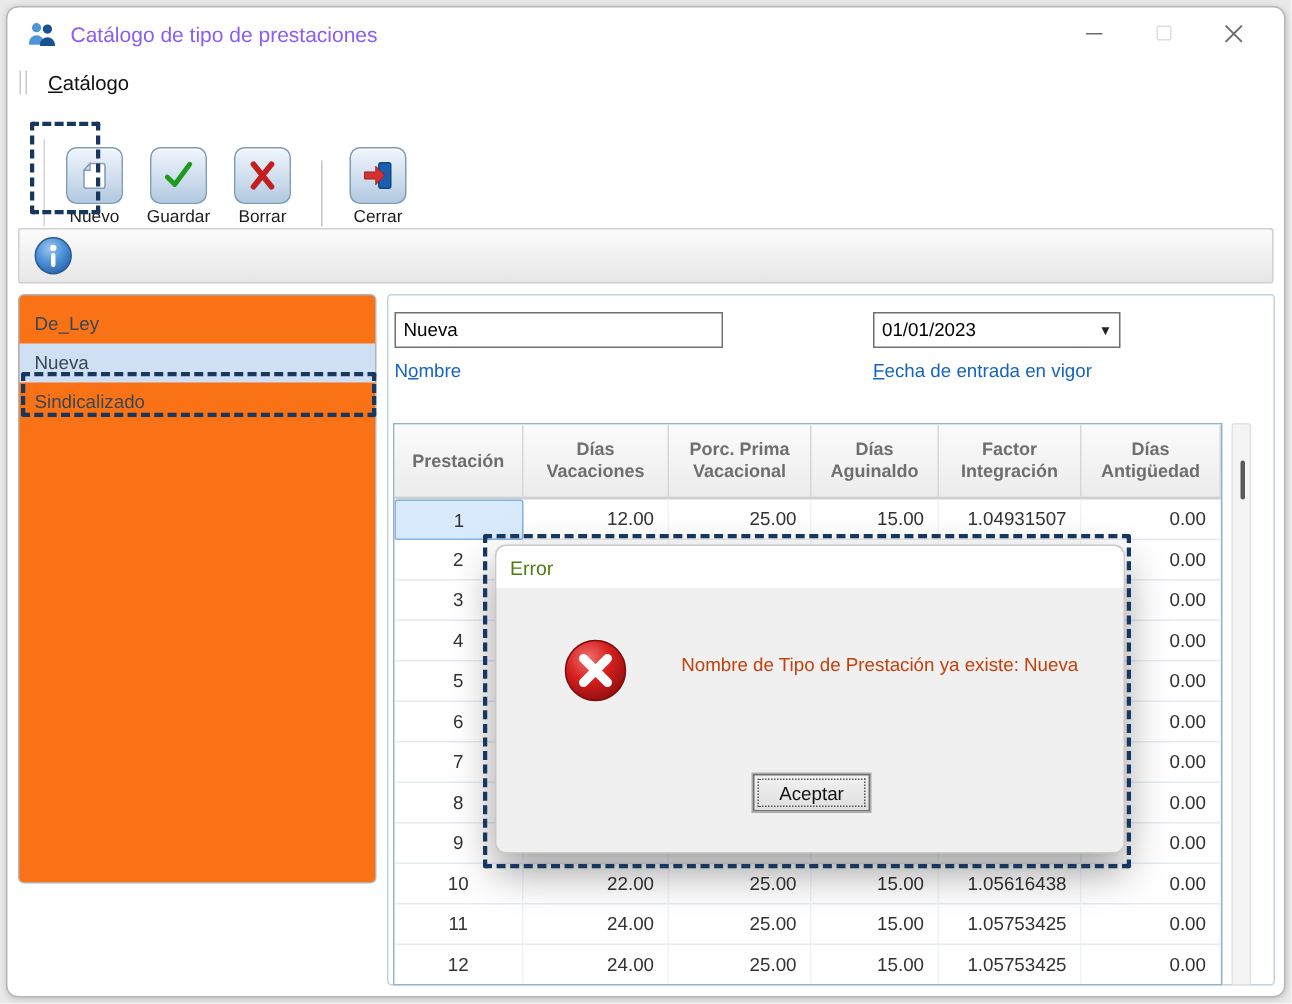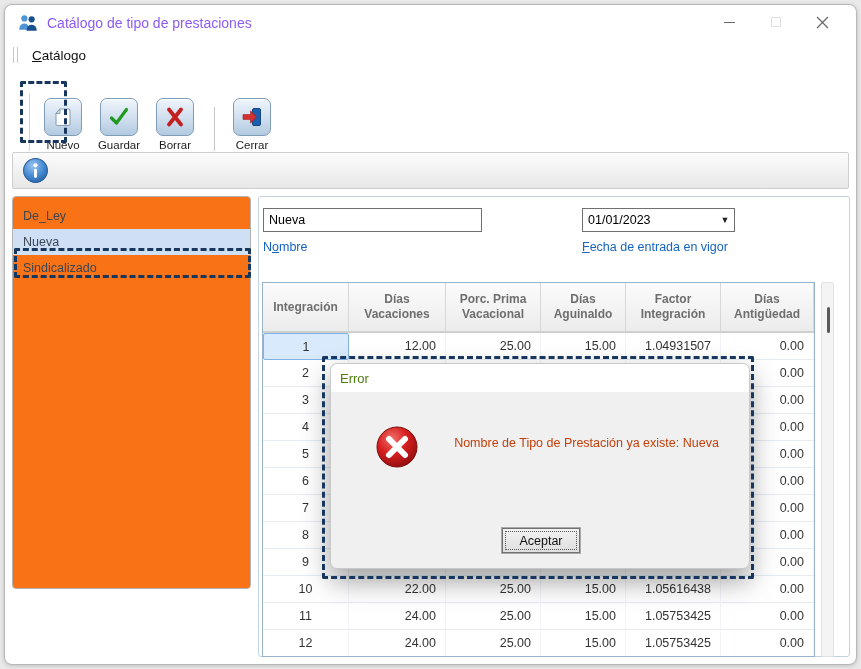--- a/index.html
+++ b/index.html
@@ -40,21 +40,21 @@
   .infobar { left:7px; top:147px; width:837px; height:37px; border:1px solid #cfcfcf; border-radius:2px;
     background:linear-gradient(#fcfcfc,#e7e7e7); display:flex; align-items:center; padding-left:9px; }
   
   .listbox { left:7px; top:191px; width:239px; height:393px; background:#f97316; border:1px solid #b3b3b3; border-radius:4px; padding-top:6px; }
   .li { height:26px; line-height:26px; padding-left:10px; font-size:12.5px; color:#3a4653; cursor:pointer; }
   .li.sel { background:#cfe0f5; }
   
   .rpanel { left:253px; top:191px; width:592px; height:461px; background:#fff; border:1px solid #c2d2e0; border-radius:3px; }
   .tinput { position:absolute; left:258px; top:203px; width:219px; height:24px; border:1px solid #707070; font-size:12.5px; padding:0 5px; font-family:"Liberation Sans",sans-serif; color:#000; }
   .flabel { position:absolute; font-size:12.5px; color:#1464c0; }
-  .combo { position:absolute; left:577px; top:203px; width:153px; height:24px; border:1px solid #707070; background:#fff; display:flex; align-items:center; cursor:pointer; }
+  .combo { position:absolute; left:577px; top:203px; width:165px; height:24px; border:1px solid #707070; background:#fff; display:flex; align-items:center; cursor:pointer; }
   .combo-text { flex:1; font-size:12.5px; color:#000; padding-left:5px; }
   .combo-arrow { width:18px; text-align:center; font-size:9px; color:#222; }
   
   .tablebox { position:absolute; left:257px; top:277px; width:553px; height:375px; border:1px solid #95b3cd; background:#fff; overflow:hidden; }
   .thead, .tr { display:grid; grid-template-columns:86px 97px 95px 85px 95px 93px; }
   .thead { height:50px; background:linear-gradient(#fbfbfb,#ececec); border-bottom:2px solid #cfcfcf; }
   .th { display:flex; align-items:center; justify-content:center; text-align:center;
     font-size:12px; font-weight:bold; color:#6e6e6e; border-right:1px solid #d7d7d7; padding:2px 4px; line-height:1.25; }
   .tr { height:27px; }
   .td { font-size:12.5px; color:#333; display:flex; align-items:center; justify-content:flex-end;
@@ -64,21 +64,21 @@
   
   .vscroll { position:absolute; left:816px; top:277px; width:13px; height:375px; background:#f4f4f4; border:1px solid #e2e2e2; border-radius:2px; }
   .vthumb { position:absolute; left:5px; top:24px; width:3px; height:26px; background:#5a5a5a; border-radius:2px; }
   
   .dialog { position:absolute; left:325px; top:358px; width:420px; height:206px; background:#f0f0f0;
     border:1px solid #c9c9c9; border-radius:7px; box-shadow:0 12px 28px rgba(0,0,0,.38); }
   .dlg-title { height:28px; background:#fff; border-radius:7px 7px 0 0; display:flex; align-items:center; padding-left:9px;
     font-size:13px; color:#4d7c0f; }
   .dlg-icon { position:absolute; left:43px; top:60px; width:46px; height:46px; }
   .dlg-msg { position:absolute; left:105px; right:12px; top:72px; font-size:12.5px; color:#c2410c; text-align:center; }
-  .dlg-btn { position:absolute; left:171px; top:164px; width:78px; height:25px; background:linear-gradient(#f2f2f2,#dfdfdf);
+  .dlg-btn { position:absolute; left:171px; top:152px; width:78px; height:25px; background:linear-gradient(#f2f2f2,#dfdfdf);
     border:1px solid #707070; box-shadow:0 0 0 1px #a9a9a9; font-size:12.5px; color:#111; cursor:pointer;
     display:flex; align-items:center; justify-content:center; position:absolute; }
   .dlg-btn .focusrect { position:absolute; inset:2px; border:1px dotted #555; pointer-events:none; }
   
   .ann { position:absolute; border:3px dashed #17375e; pointer-events:none; border-radius:2px; }
   .ann-nuevo  { left:15px;  top:76px;  width:47px;  height:62px; }
   .ann-nueva  { left:9px;   top:243px; width:237px; height:30px; }
   .ann-dialog { left:317px; top:351px; width:432px; height:223px; }
 </style>
 </head>
@@ -184,21 +184,21 @@
   <div class="flabel" style="left:258px; top:235px;"><span>N</span><u>o</u><span>mbre</span></div>
 
   <div class="combo">
     <span class="combo-text">01/01/2023</span>
     <span class="combo-arrow">▼</span>
   </div>
   <div class="flabel" style="left:577px; top:235px;"><span></span><u>F</u><span>echa de entrada en vigor</span></div>
 
   <div class="tablebox">
     <div class="thead">
-        <div class="th">Integración</div>
+        <div class="th">Prestación</div>
         <div class="th">Días Vacaciones</div>
         <div class="th">Porc. Prima Vacacional</div>
         <div class="th">Días Aguinaldo</div>
         <div class="th">Factor Integración</div>
         <div class="th">Días Antigüedad</div>
       </div>
     <div>
         <div class="tr">
           <div class="td c0 selcell">1</div>
           <div class="td">12.00</div>

